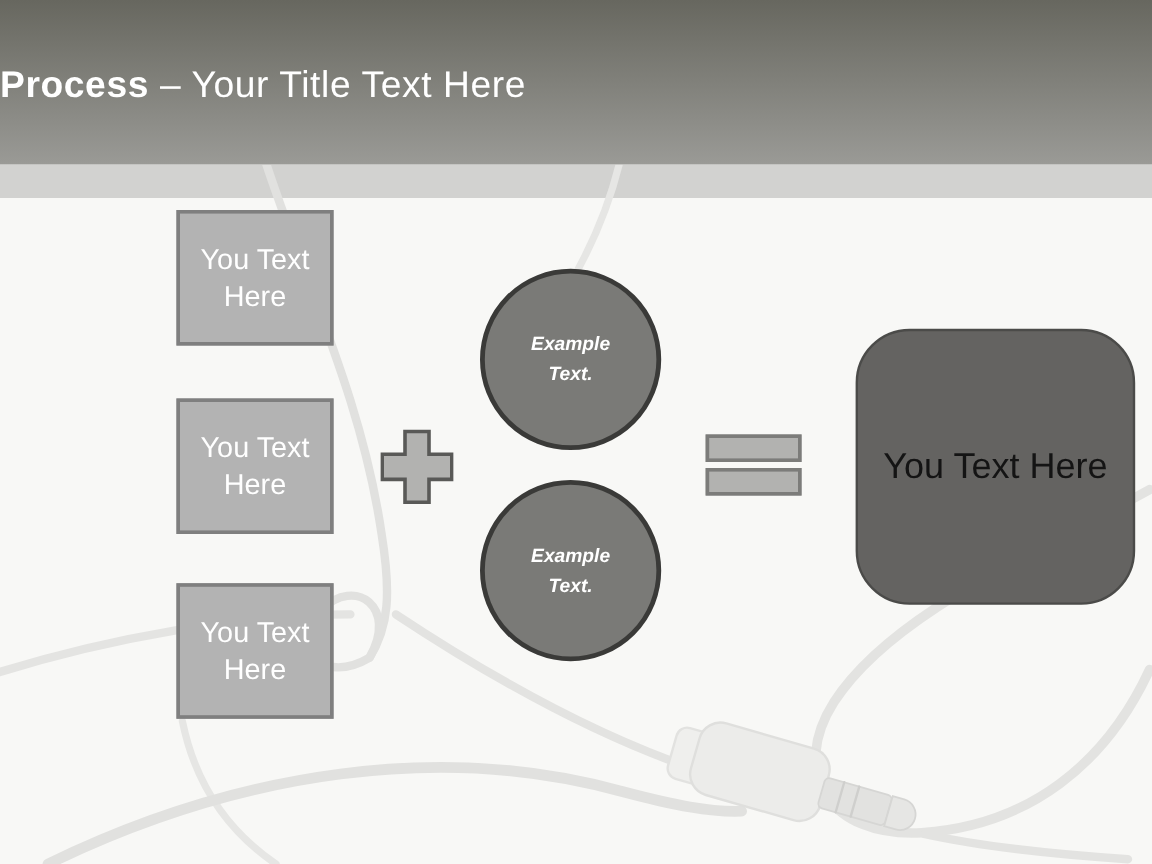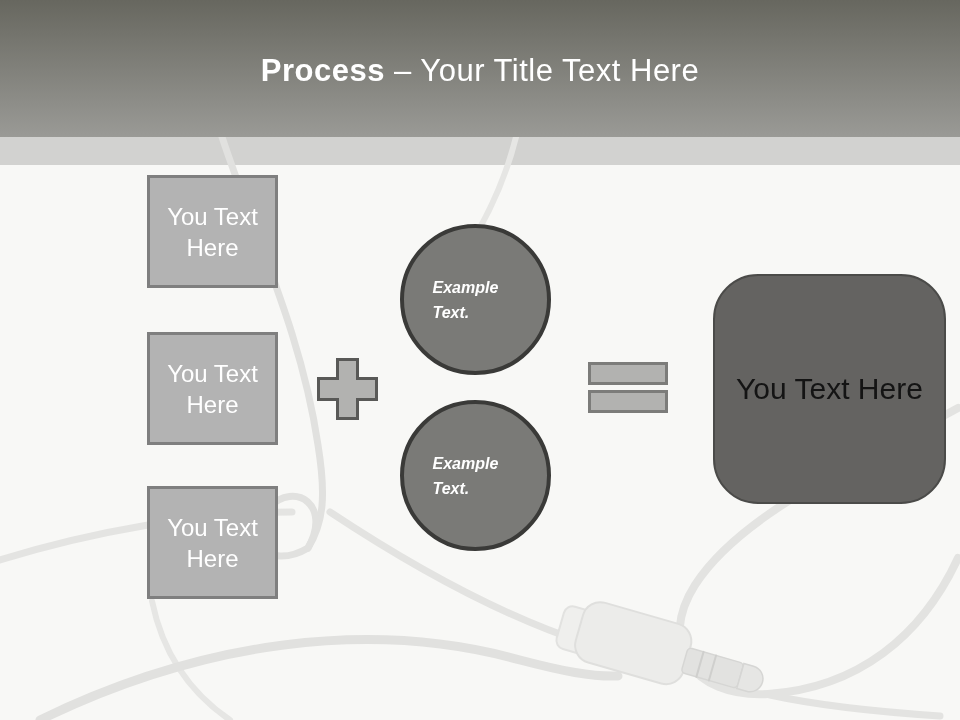--- a/index.html
+++ b/index.html
@@ -18,21 +18,21 @@
     background: linear-gradient(to bottom, var(--header-gradient-top,#67675f), var(--header-gradient-bottom,#9a9a96));
     z-index: 3;
   }
   .band {
     position: absolute; left: 0; top: 137px; width: 960px; height: 28px;
     background: var(--band,#d2d2d0);
     z-index: 0;
   }
   .title {
     position: absolute; left: 0; top: 52px; width: 960px;
-    text-align: center;
+    text-align: left;
     color: var(--title-color,#ffffff);
     font-size: 31px; line-height: 38px;
     letter-spacing: 0.5px;
     white-space: nowrap;
   }
   .title .t-bold { font-weight: 700; }
   .title .t-rest { font-weight: 400; }
 
   
   .bg-art {
@@ -68,21 +68,21 @@
   }
   #equals-top { top: 362px; }
   #equals-bottom { top: 390px; }
 
   .example-circle {
     left: 360px; width: 151px; height: 151px;
     border-radius: 50%;
     background: var(--circle-fill,#7a7a77);
     border: 4px solid var(--circle-border,#3a3a38);
     display: flex; align-items: center; justify-content: center;
-    text-align: left;
+    text-align: center;
     color: #ffffff;
     font-weight: 700; font-style: italic;
     font-size: 16px; line-height: 25px;
   }
   .example-circle .lbl { width: 86px; }
   #circle1 { top: 224px; }
   #circle2 { top: 400px; }
 
   .result-box {
     left: 673px; top: 274px; width: 233px; height: 230px;

